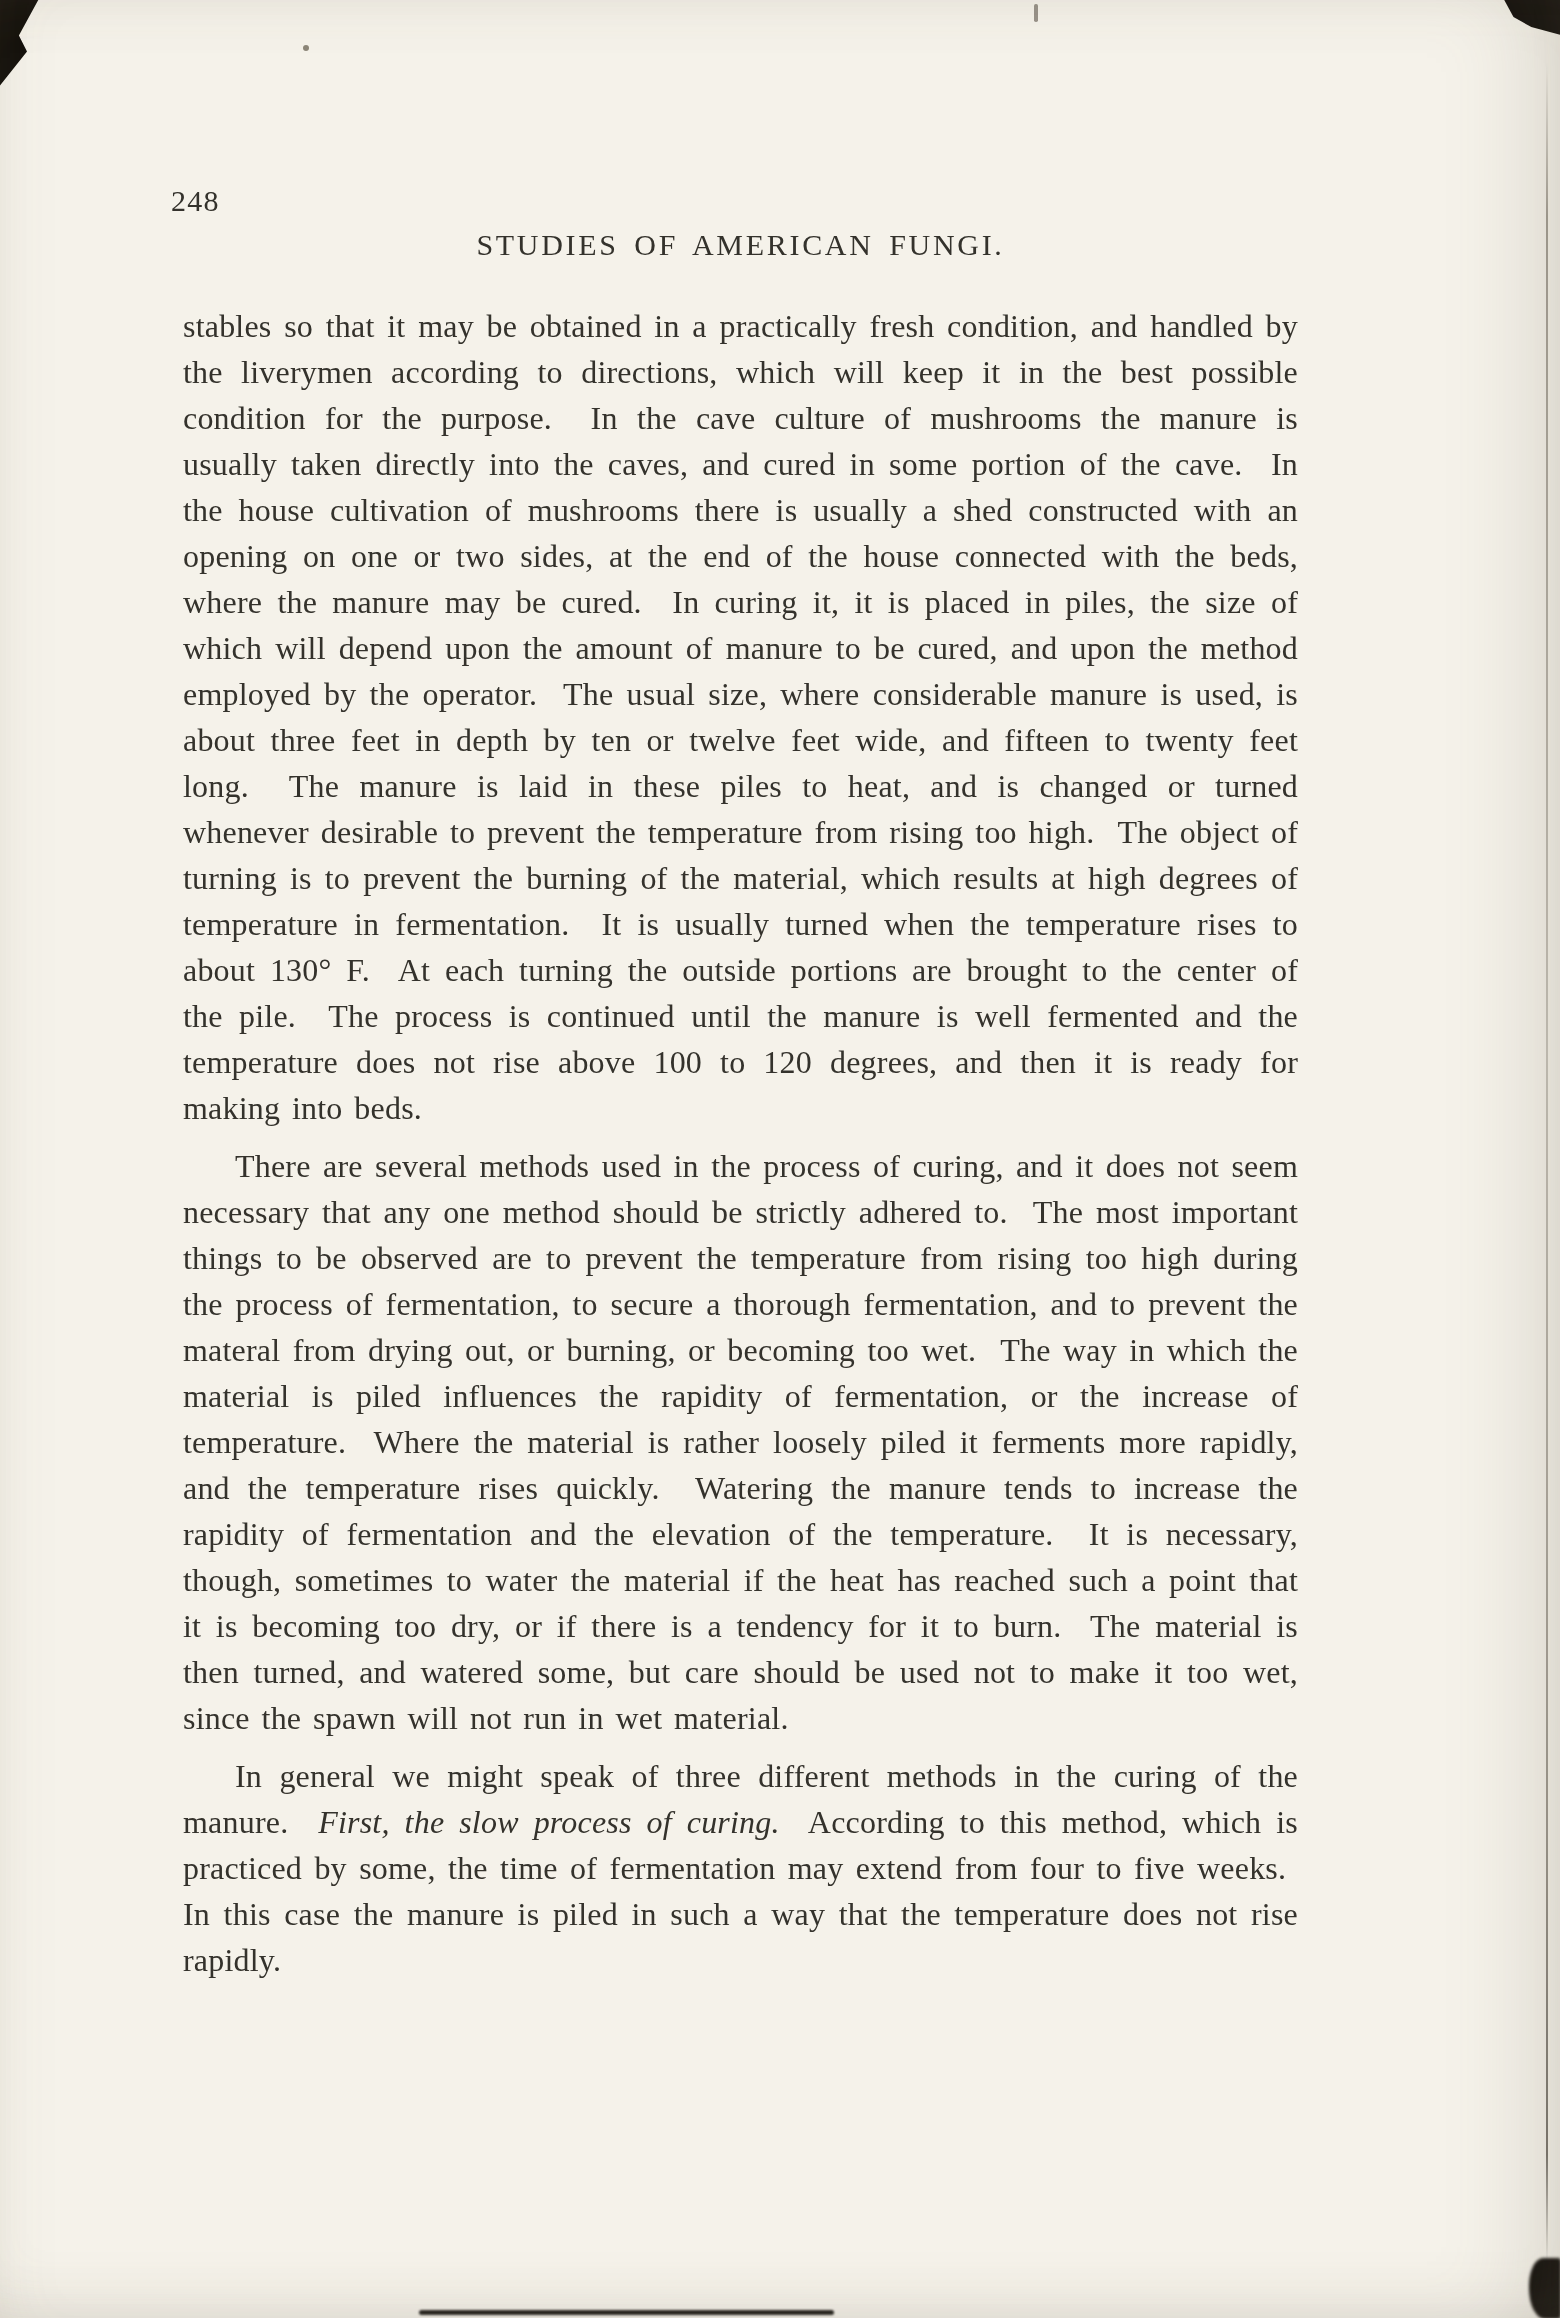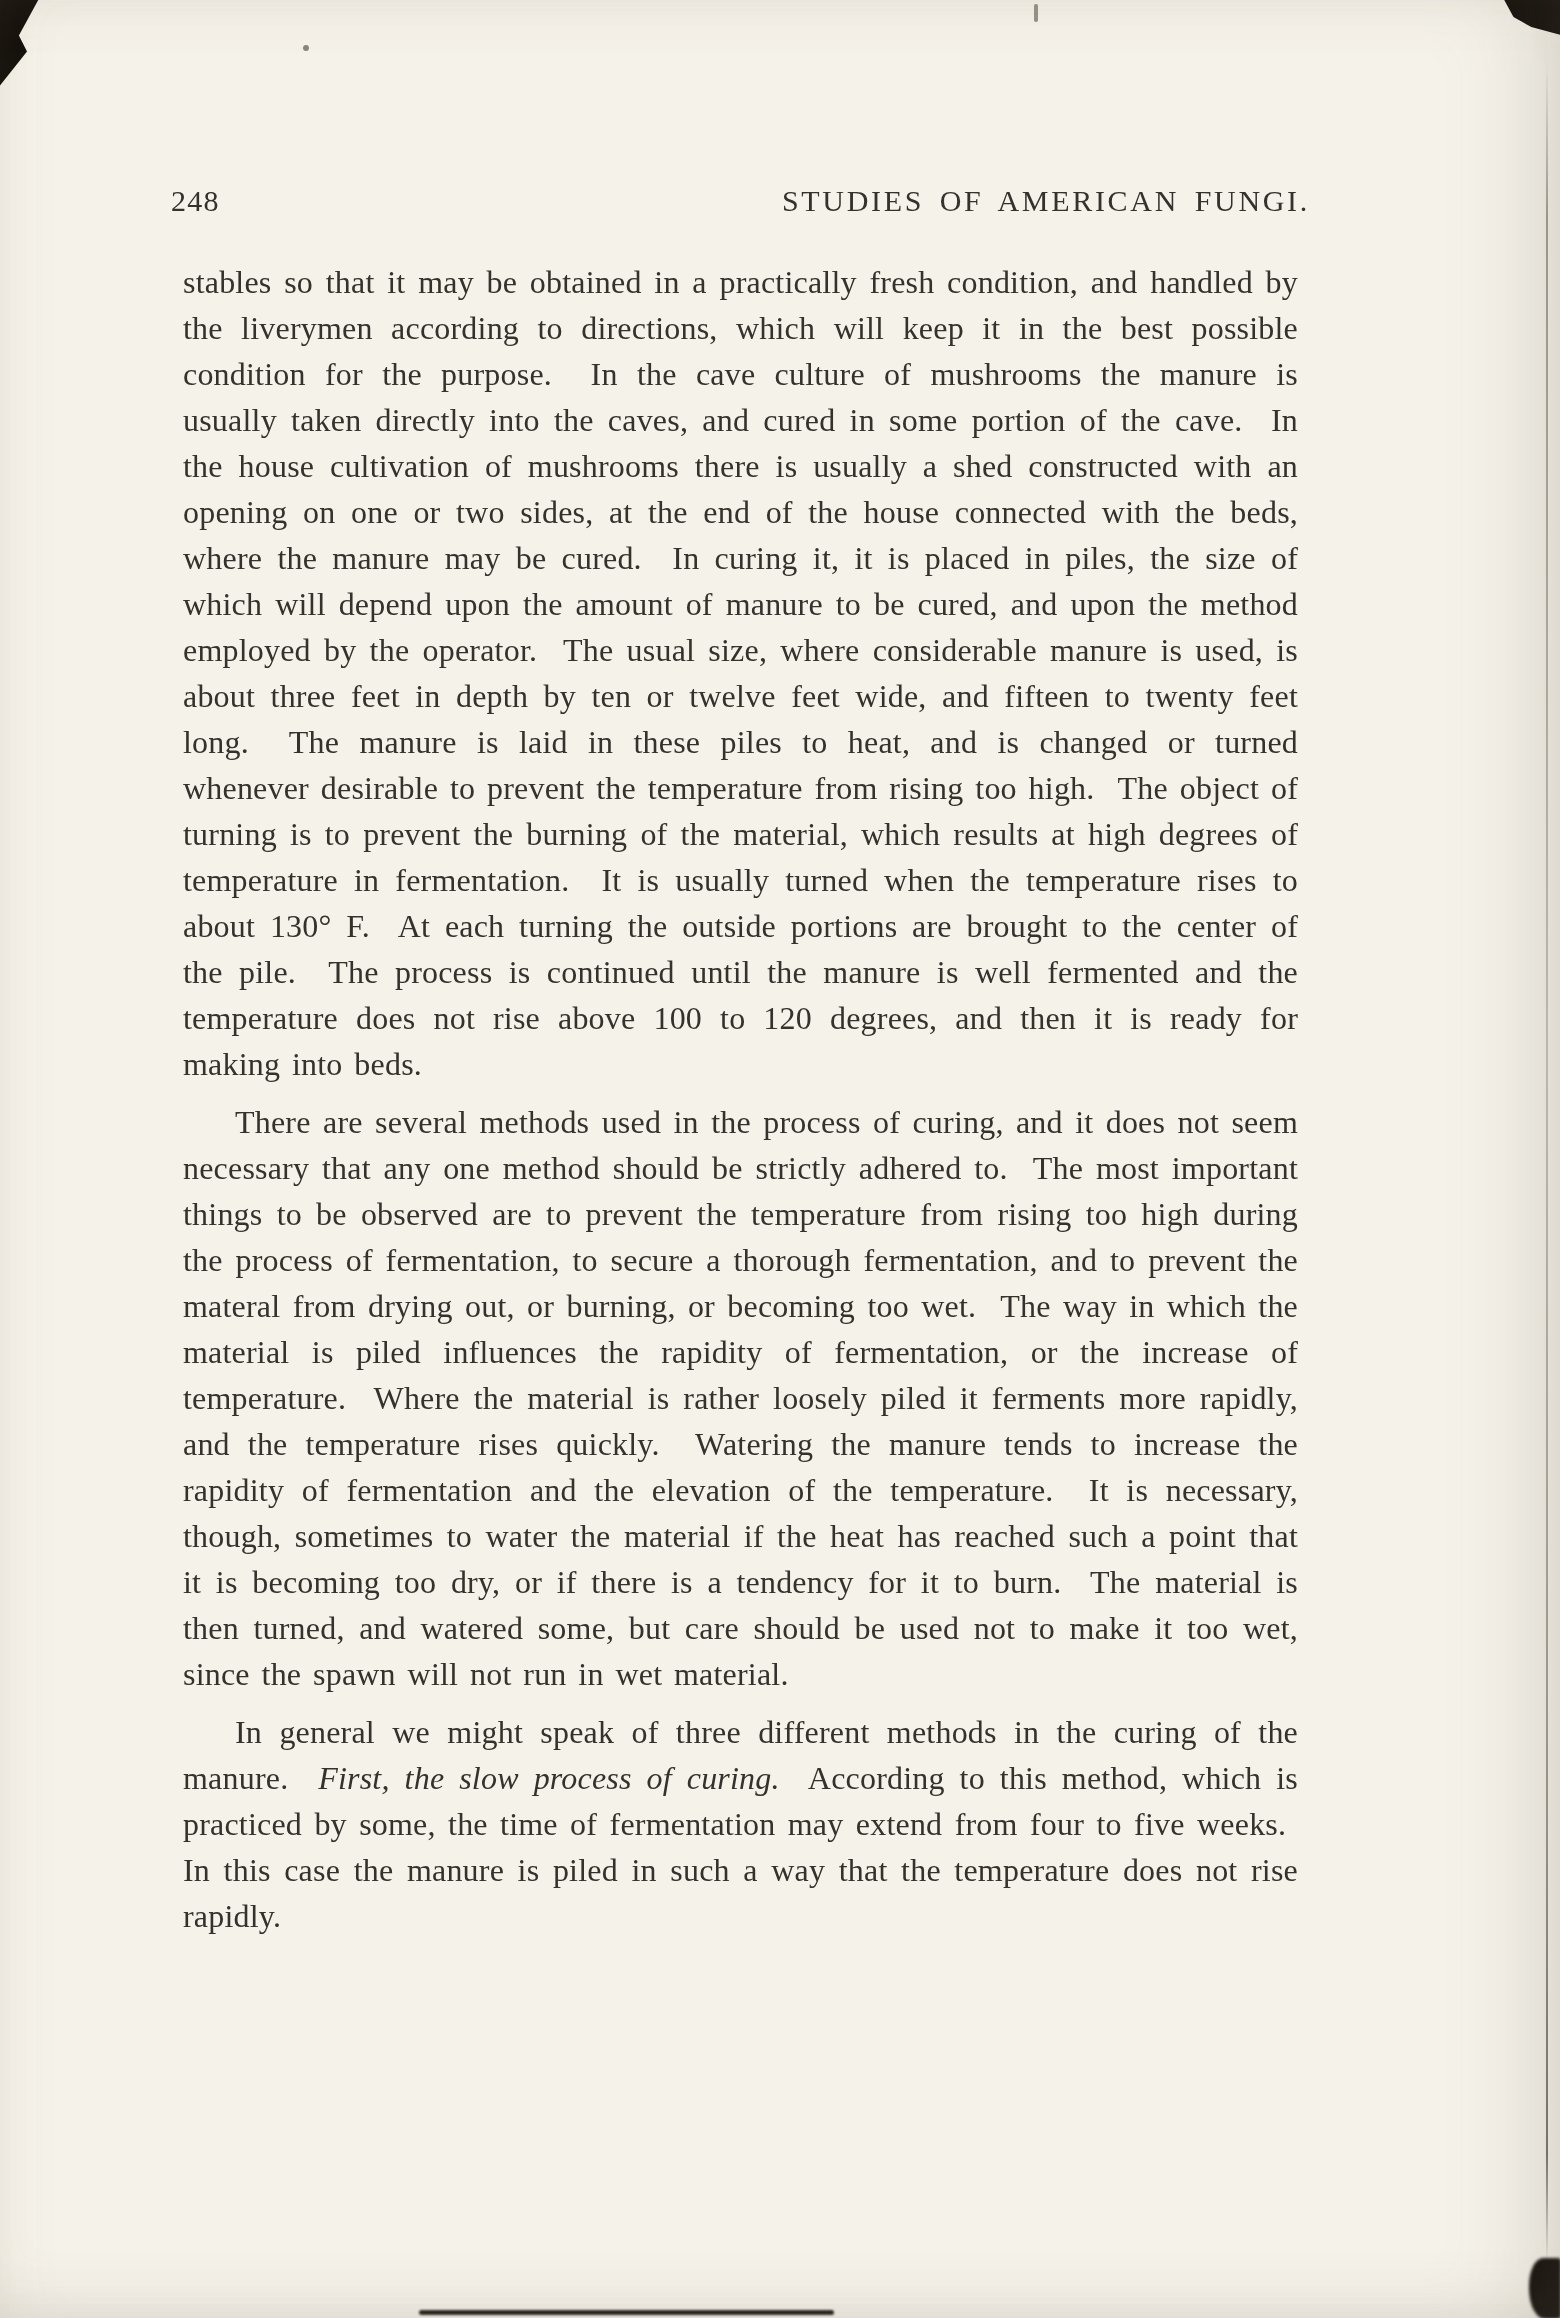--- a/index.html
+++ b/index.html
@@ -36,24 +36,25 @@
   }
   .page-num {
     position: absolute;
     left: 0;
     top: 184px;
     font-size: 30px;
     letter-spacing: 1.3px;
   }
   .running-title {
     display: block;
-    text-align: right;
+    text-align: center;
     font-size: 30px;
     letter-spacing: 2.7px;
     word-spacing: 5.4px;
+    margin-top: 44px;
   }
   .body-text {
     margin: 41px 251px 0 171px;
   }
   .para {
     margin: 12px;
     font-size: 32px;
     line-height: 46px;
     text-align: justify;
     word-spacing: 3.6px;

